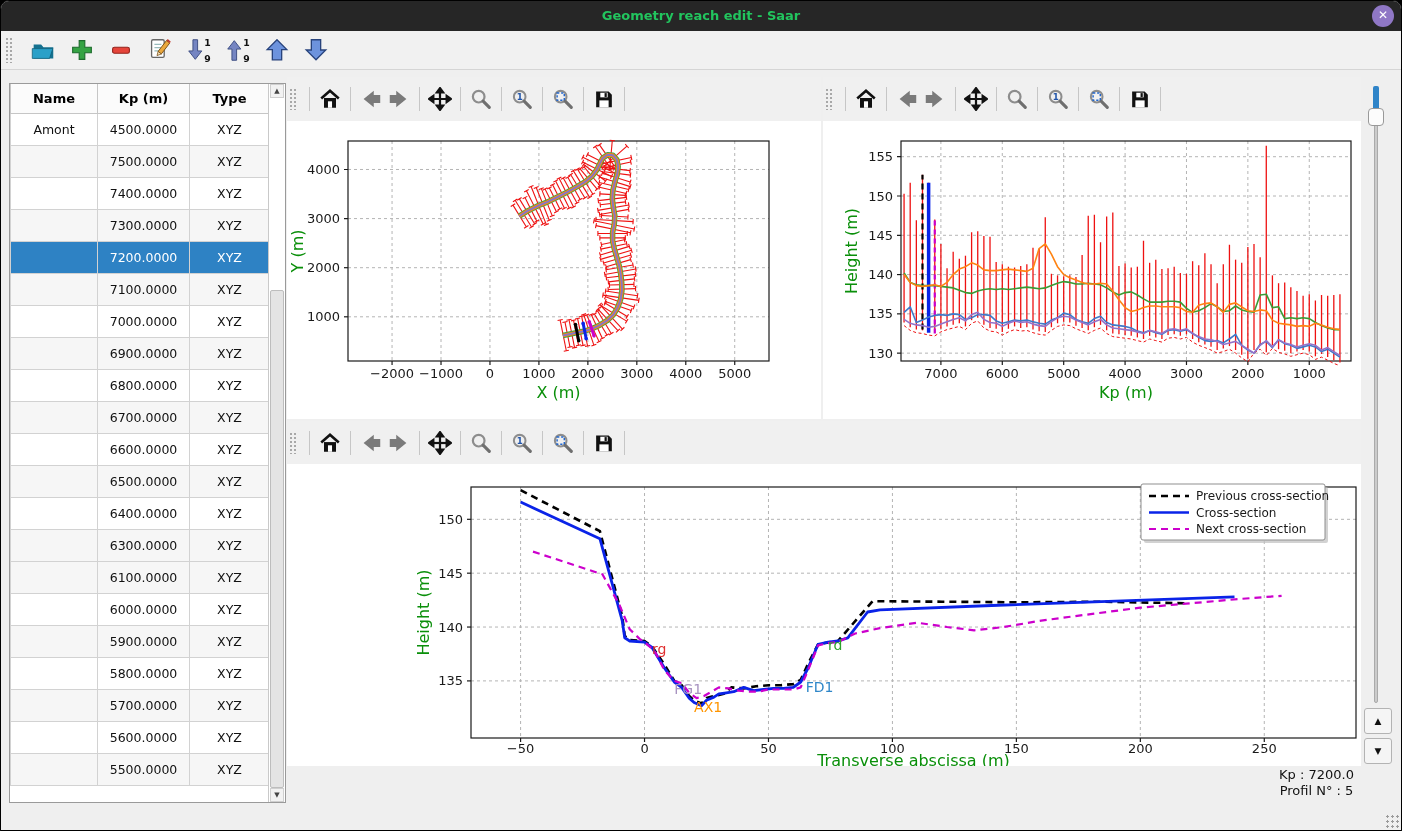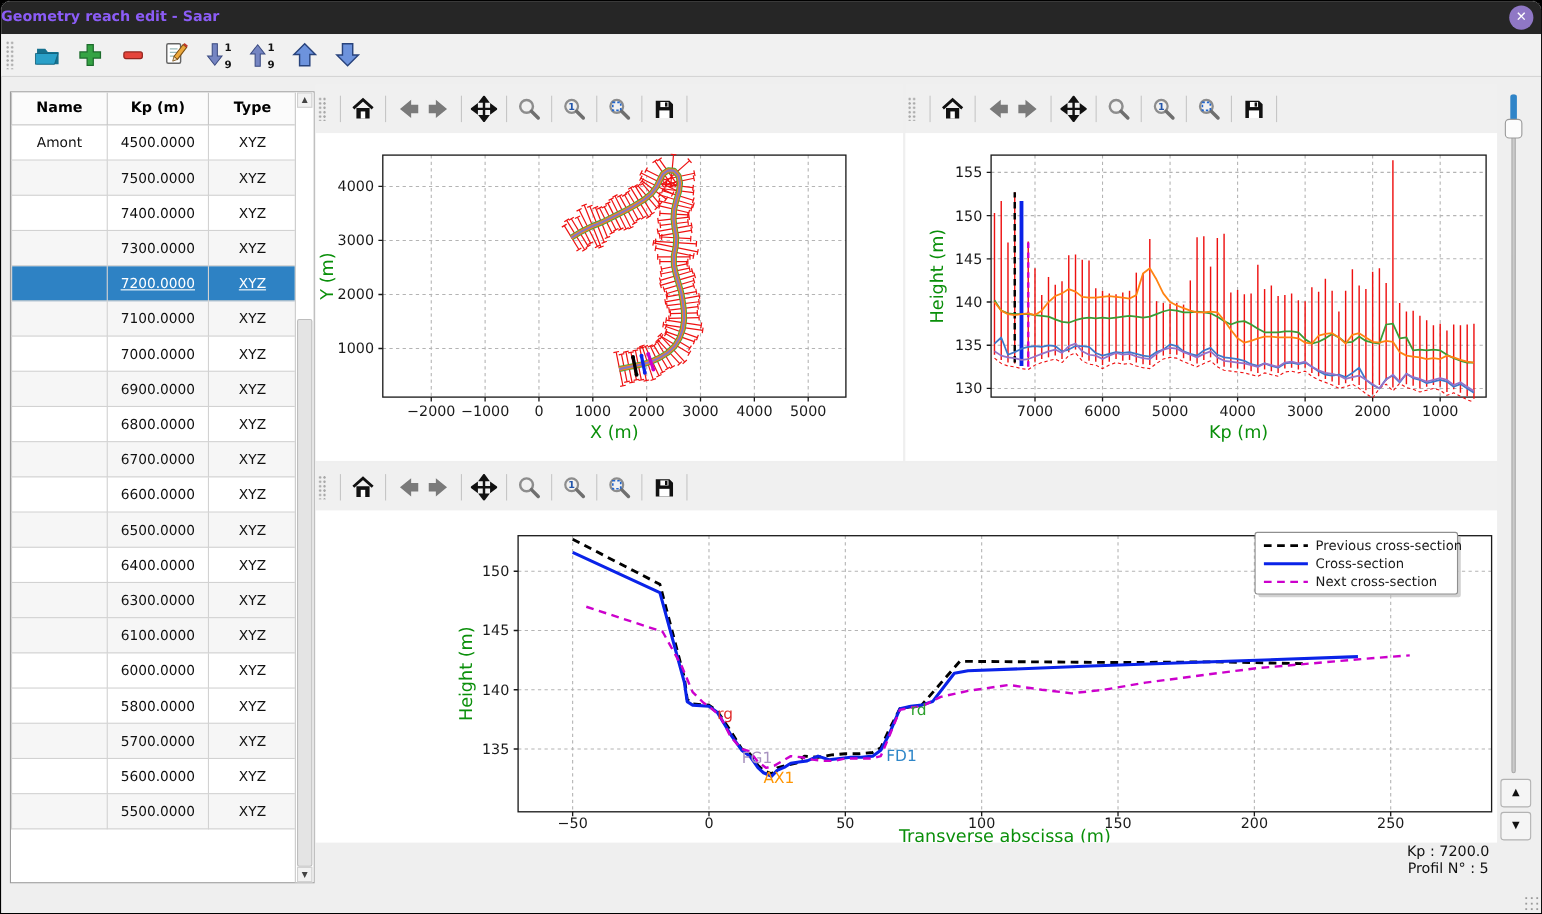--- a/index.html
+++ b/index.html
@@ -2,37 +2,37 @@
 <html><head>
 <meta charset="utf-8">
 <style>
   html,body{margin:0;padding:0;background:#000;}
   body{width:1402px;height:831px;overflow:hidden;font-family:"DejaVu Sans",sans-serif;}
   .abs{position:absolute;}
   #window{position:absolute;left:0;top:0;width:1400px;height:829px;background:#efefef;
           border:1px solid #000;border-radius:9px 9px 0 0;overflow:hidden;}
   
   #titlebar{left:0;top:0;width:1400px;height:30px;background:#262626;}
-  #title{width:100%;line-height:30px;color:#8b5cf6;font-size:13px;font-weight:bold;}
+  #title{width:100%;text-align:center;line-height:30px;color:#22c55e;font-size:13px;font-weight:bold;}
   #close-btn{right:7px;top:4px;width:22px;height:22px;border-radius:50%;background:#8f77c5;
              color:#fff;text-align:center;line-height:21px;font-size:12px;font-weight:bold;cursor:pointer;}
   
   #main-toolbar{left:0;top:30px;width:1400px;height:39px;background:#f1f1f1;border-bottom:1px solid #d5d5d5;
                 display:flex;align-items:center;gap:9px;padding-left:4px;box-sizing:border-box;}
   .grip{width:8px;height:26px;background-image:radial-gradient(#a8a8a8 1px,transparent 1.2px);
         background-size:4px 4px;margin-right:6px;}
   .tbtn{width:30px;height:30px;display:flex;align-items:center;justify-content:center;cursor:pointer;}
   
   #table-panel{left:8px;top:82px;width:277px;height:720px;background:#fff;border:1px solid #9a9a9a;box-sizing:border-box;}
   #tablegrid{position:absolute;left:0;top:0;width:259px;height:718px;overflow:hidden;}
   table{border-collapse:collapse;table-layout:fixed;width:259px;font-size:12.5px;}
   th{height:27px;font-size:13px;font-weight:bold;background:#fbfbfb;border:1px solid #c6c6c6;border-top:none;}
   td{height:29px;text-align:center;border:1px solid #d2d2d2;color:#111;}
   tr.alt td{background:#f6f6f6;}
-  tr.selected td{background:#2e82c4;color:#fff;text-decoration:underline;}
+  tr.selected td{background:#2e82c4;color:#fff;}
   
   #table-scrollbar{right:0px;top:0px;width:16px;height:718px;background:#fff;border-left:1px solid #c9c9c9;}
   .sb-arrow{left:1px;width:14px;height:14px;background:#f2f2f2;border:1px solid #cfcfcf;box-sizing:border-box;
             font-size:7px;color:#444;text-align:center;line-height:12px;}
   #table-thumb{left:1px;top:206px;width:14px;height:498px;background:#e4e4e4;border:1px solid #bdbdbd;box-sizing:border-box;border-radius:2px;}
   
   .mpl-toolbar{background:#f0f0f0;display:flex;align-items:center;padding-left:2px;box-sizing:border-box;}
   .sep{width:1px;height:24px;background:#c6c6c6;margin:0 6px;}
   .mbtn{width:28px;height:28px;display:flex;align-items:center;justify-content:center;cursor:pointer;}
   .plot{background:#fff;}
@@ -203,20 +203,25 @@
               <td>XYZ</td>
             </tr>
             <tr class="alt">
               <td></td>
               <td>6100.0000</td>
               <td>XYZ</td>
             </tr>
             <tr>
               <td></td>
               <td>6000.0000</td>
+              <td>XYZ</td>
+            </tr>
+            <tr class="alt">
+              <td></td>
+              <td>5900.0000</td>
               <td>XYZ</td>
             </tr>
             <tr>
               <td></td>
               <td>5800.0000</td>
               <td>XYZ</td>
             </tr>
             <tr class="alt">
               <td></td>
               <td>5700.0000</td>

